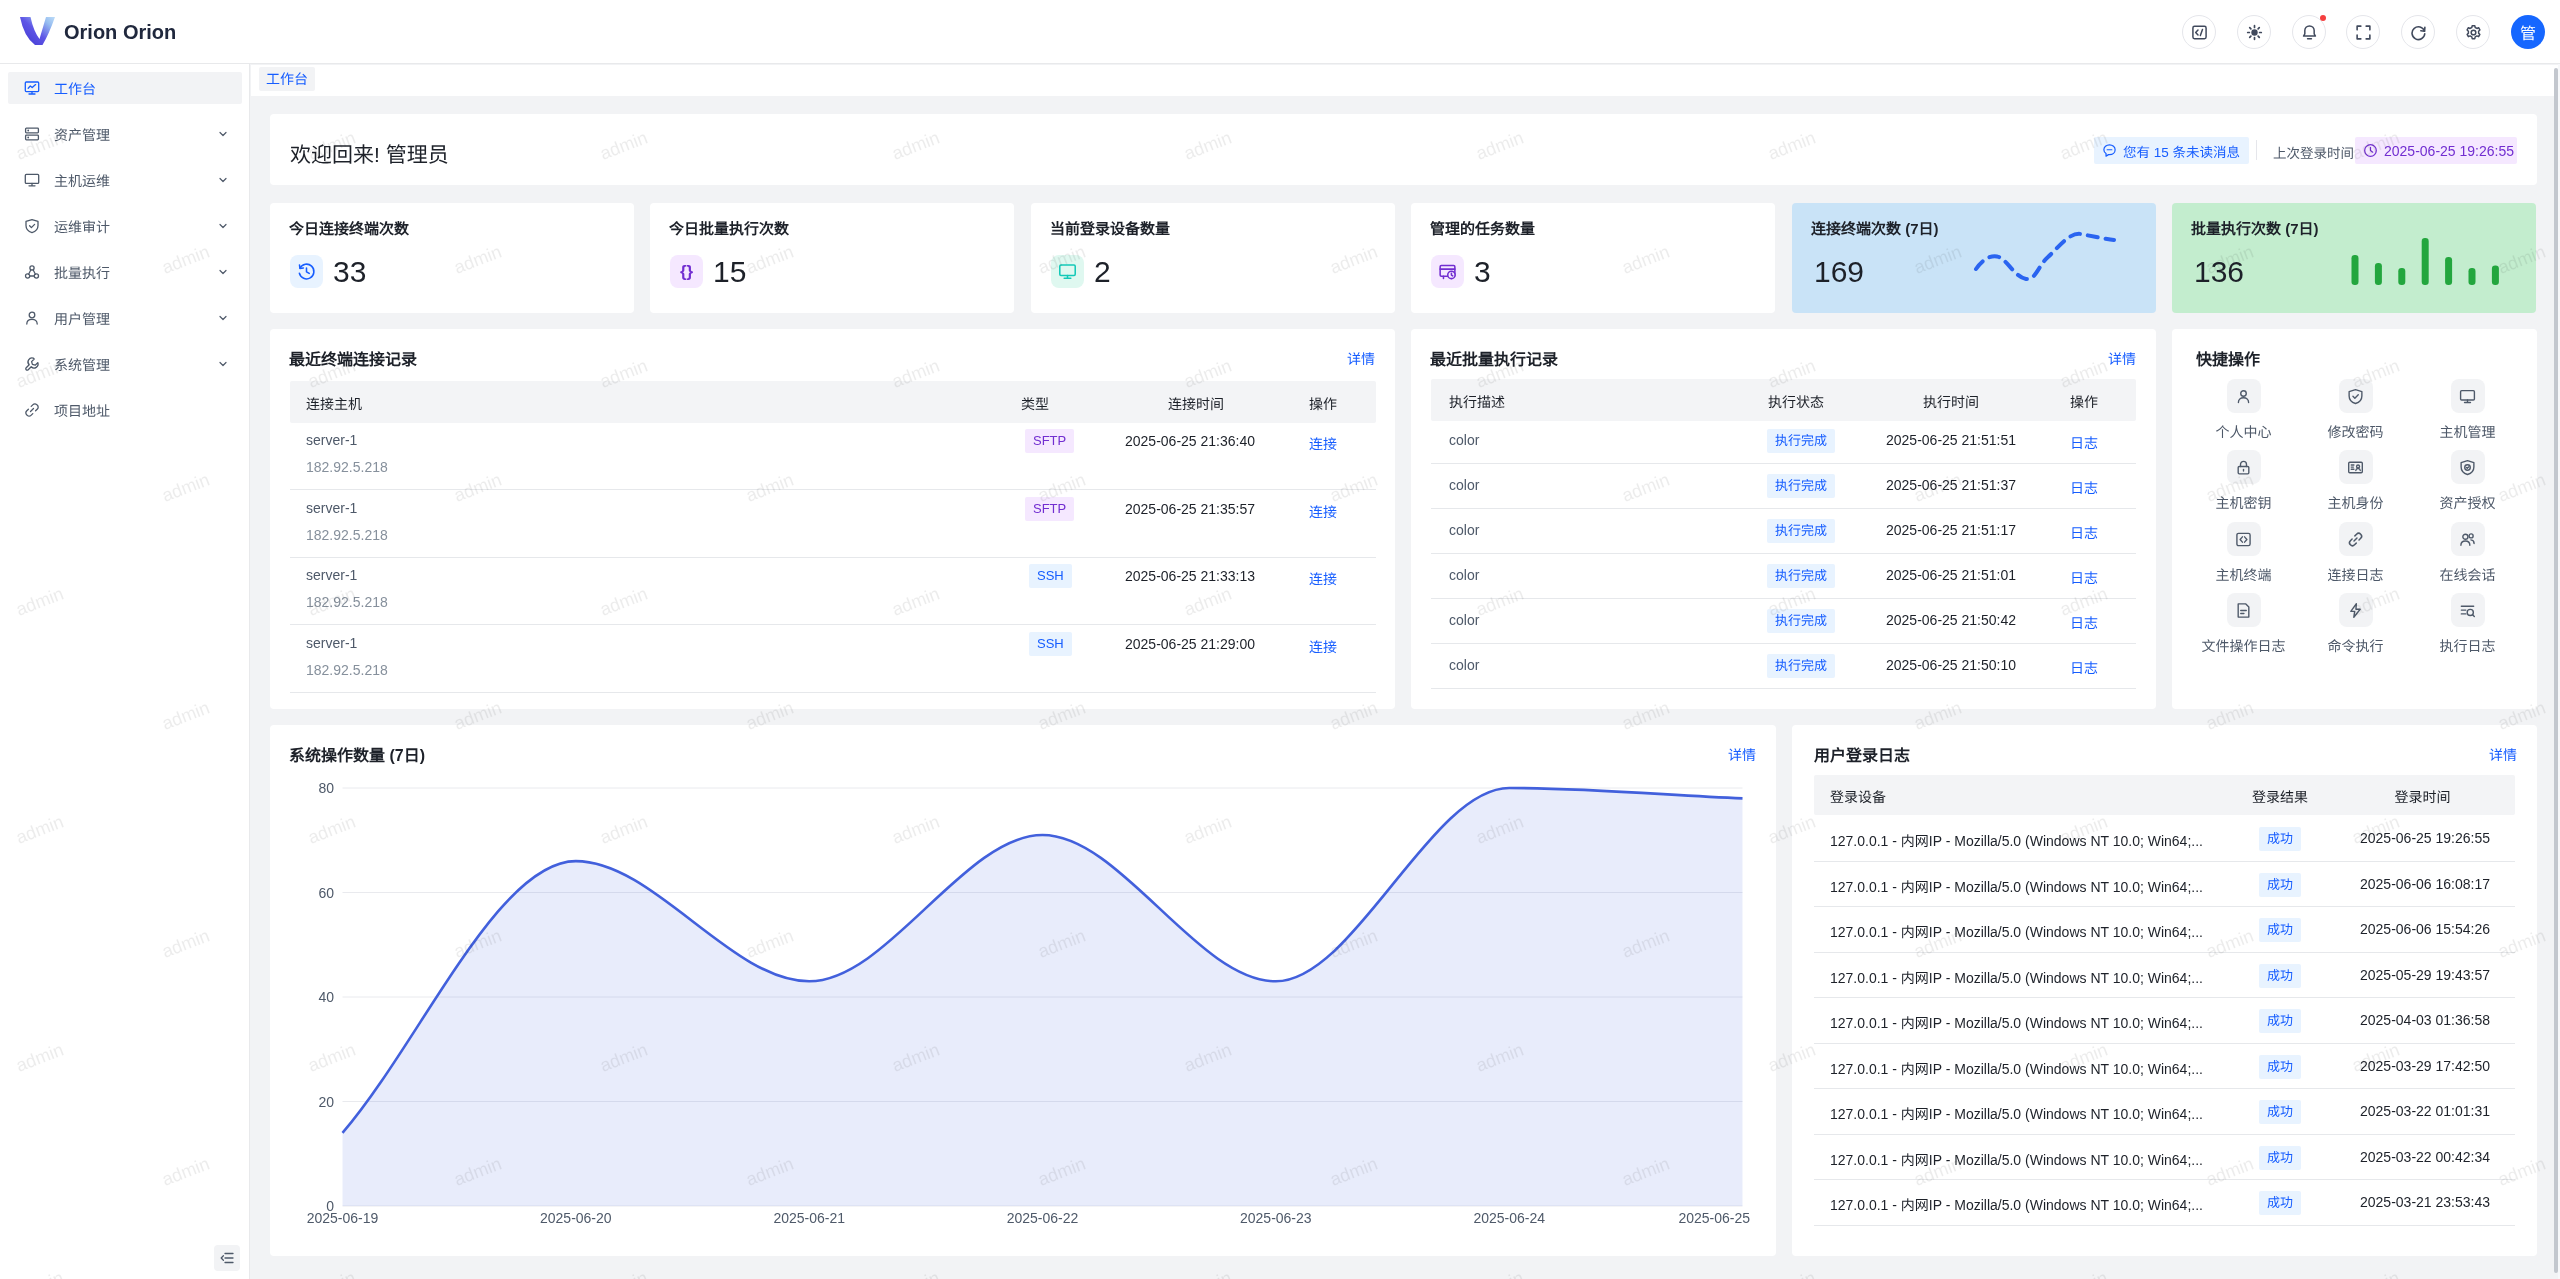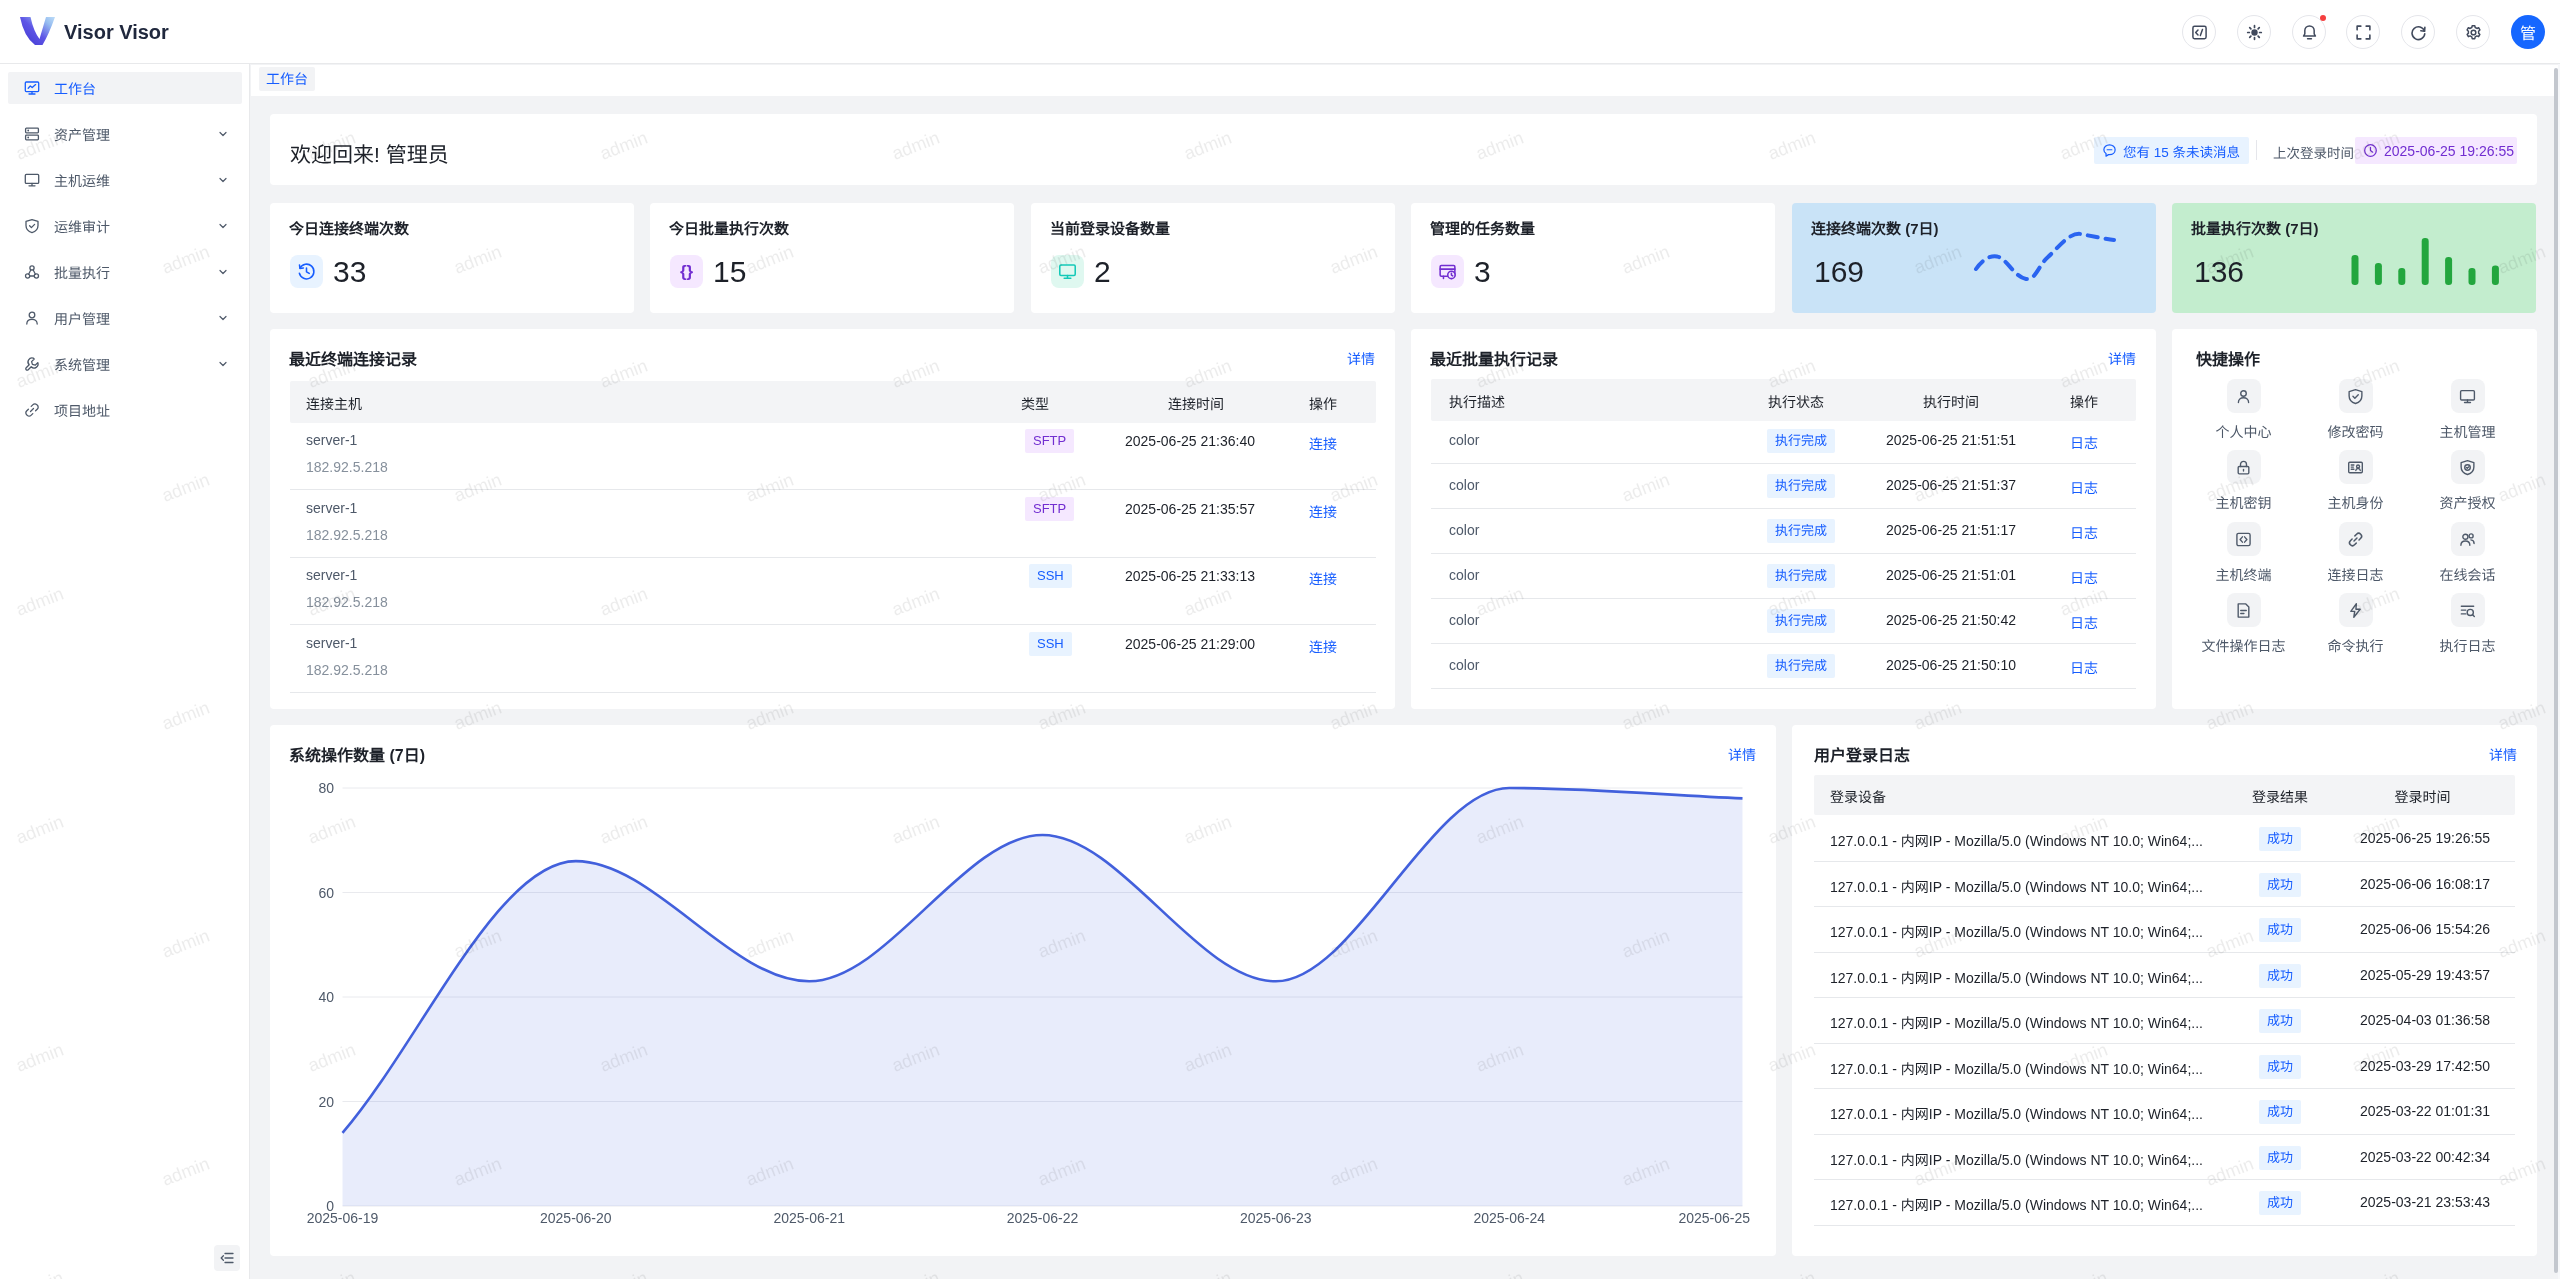--- a/index.html
+++ b/index.html
@@ -76,21 +76,21 @@
 <defs>
         <linearGradient id="lg" x1="0" y1="0.9" x2="1" y2="0">
 <stop offset="0" stop-color="#4038D0"></stop>
           <stop offset="0.45" stop-color="#5E55E6"></stop>
           <stop offset="0.78" stop-color="#96BDF0"></stop>
           <stop offset="1" stop-color="#BEDDF8"></stop>
 </linearGradient>
       </defs>
 <path d="M0 0 L10.5 0 Q13.5 14 19.5 22 L26 0 L35 0 Q29 17 22.5 28 L15 28 Q4 20 0 0 Z" fill="url(#lg)"></path>
 </svg>
-<div id="logoname">Visor Visor</div>
+<div id="logoname">Orion Orion</div>
 <div class="hbtn" style="left:2182px;">
       <svg width="17" height="17" viewBox="0 0 16 16" fill="none" stroke="currentColor" stroke-width="1.4">
         <rect x="1.8" y="2.2" width="12.4" height="11.6" rx="1.5"></rect>
         <path d="M6.6 5.6 L4.4 8 L6.6 10.4 M10.8 5.2 L8.8 10.8" stroke-linecap="round" stroke-linejoin="round"></path>
       </svg>
     </div>
 <div class="hbtn" style="left:2237px;">
       <svg width="17" height="17" viewBox="0 0 16 16" fill="currentColor" stroke="currentColor" stroke-width="1.6" stroke-linecap="round">
         <circle cx="8" cy="8" r="3" stroke="none"></circle>
         <path d="M8 1.6v1.6M8 12.8v1.6M1.6 8h1.6M12.8 8h1.6M3.5 3.5l1.1 1.1M11.4 11.4l1.1 1.1M12.5 3.5l-1.1 1.1M4.6 11.4l-1.1 1.1" fill="none"></path>

